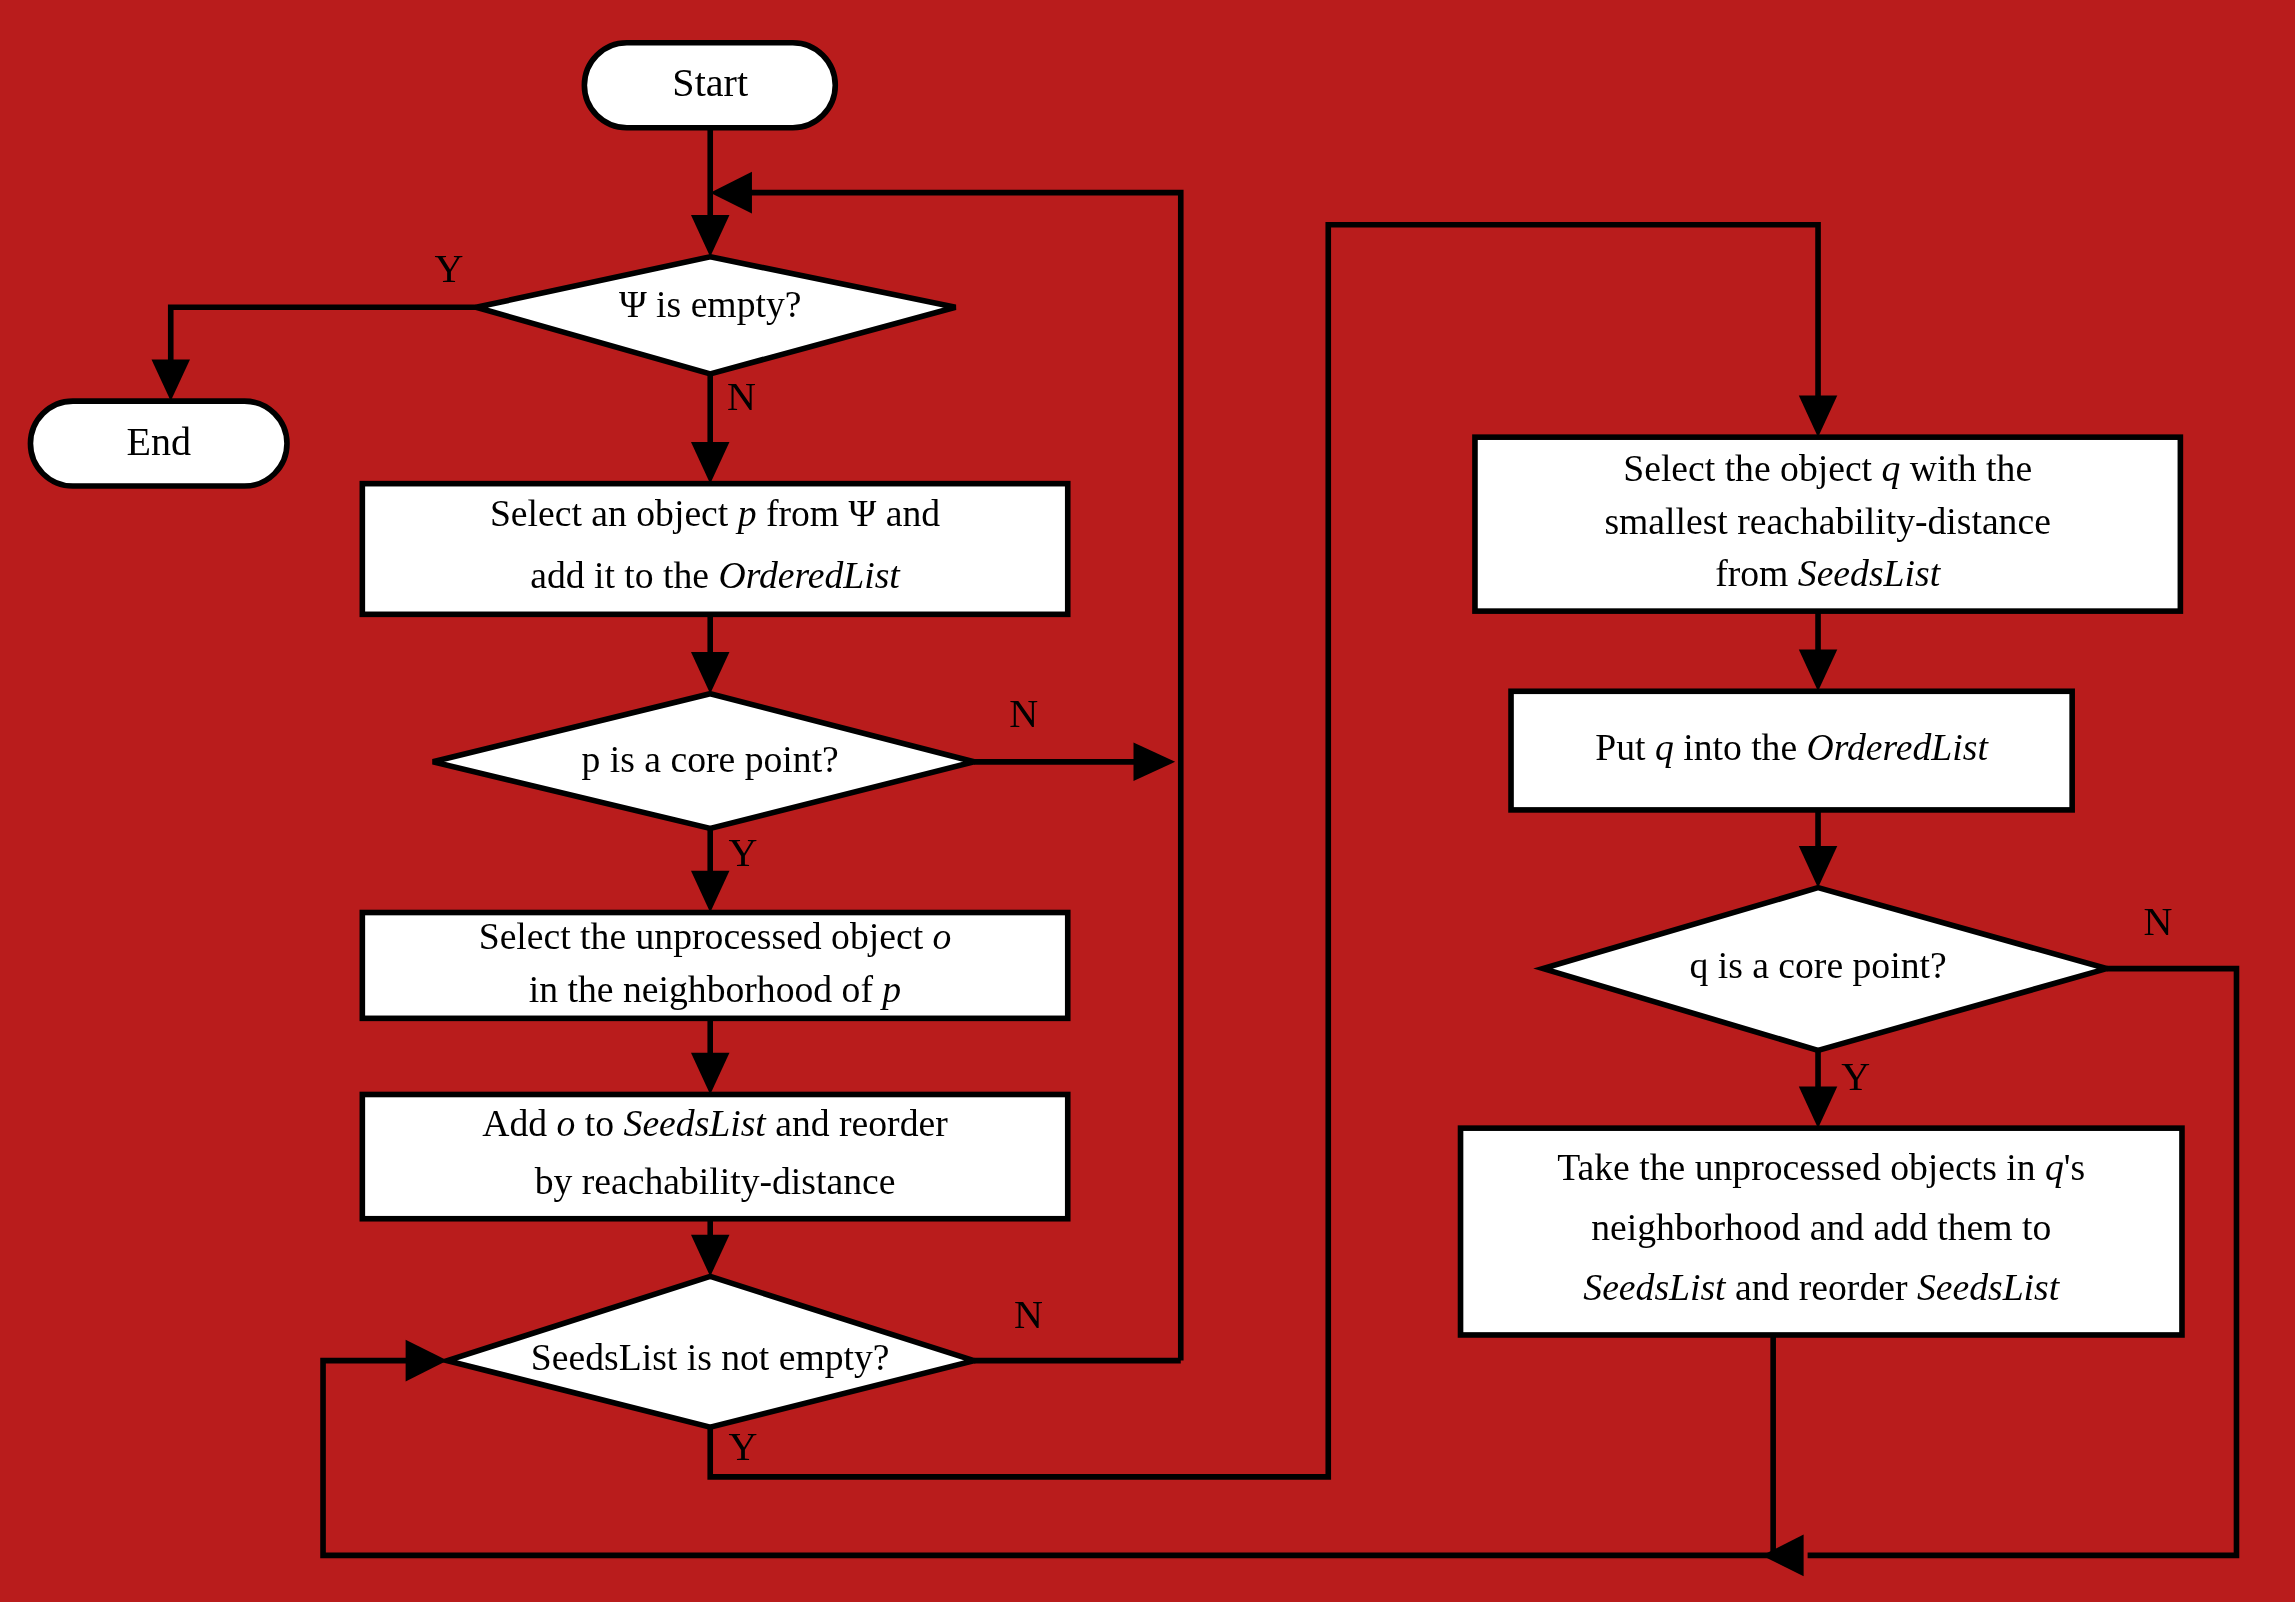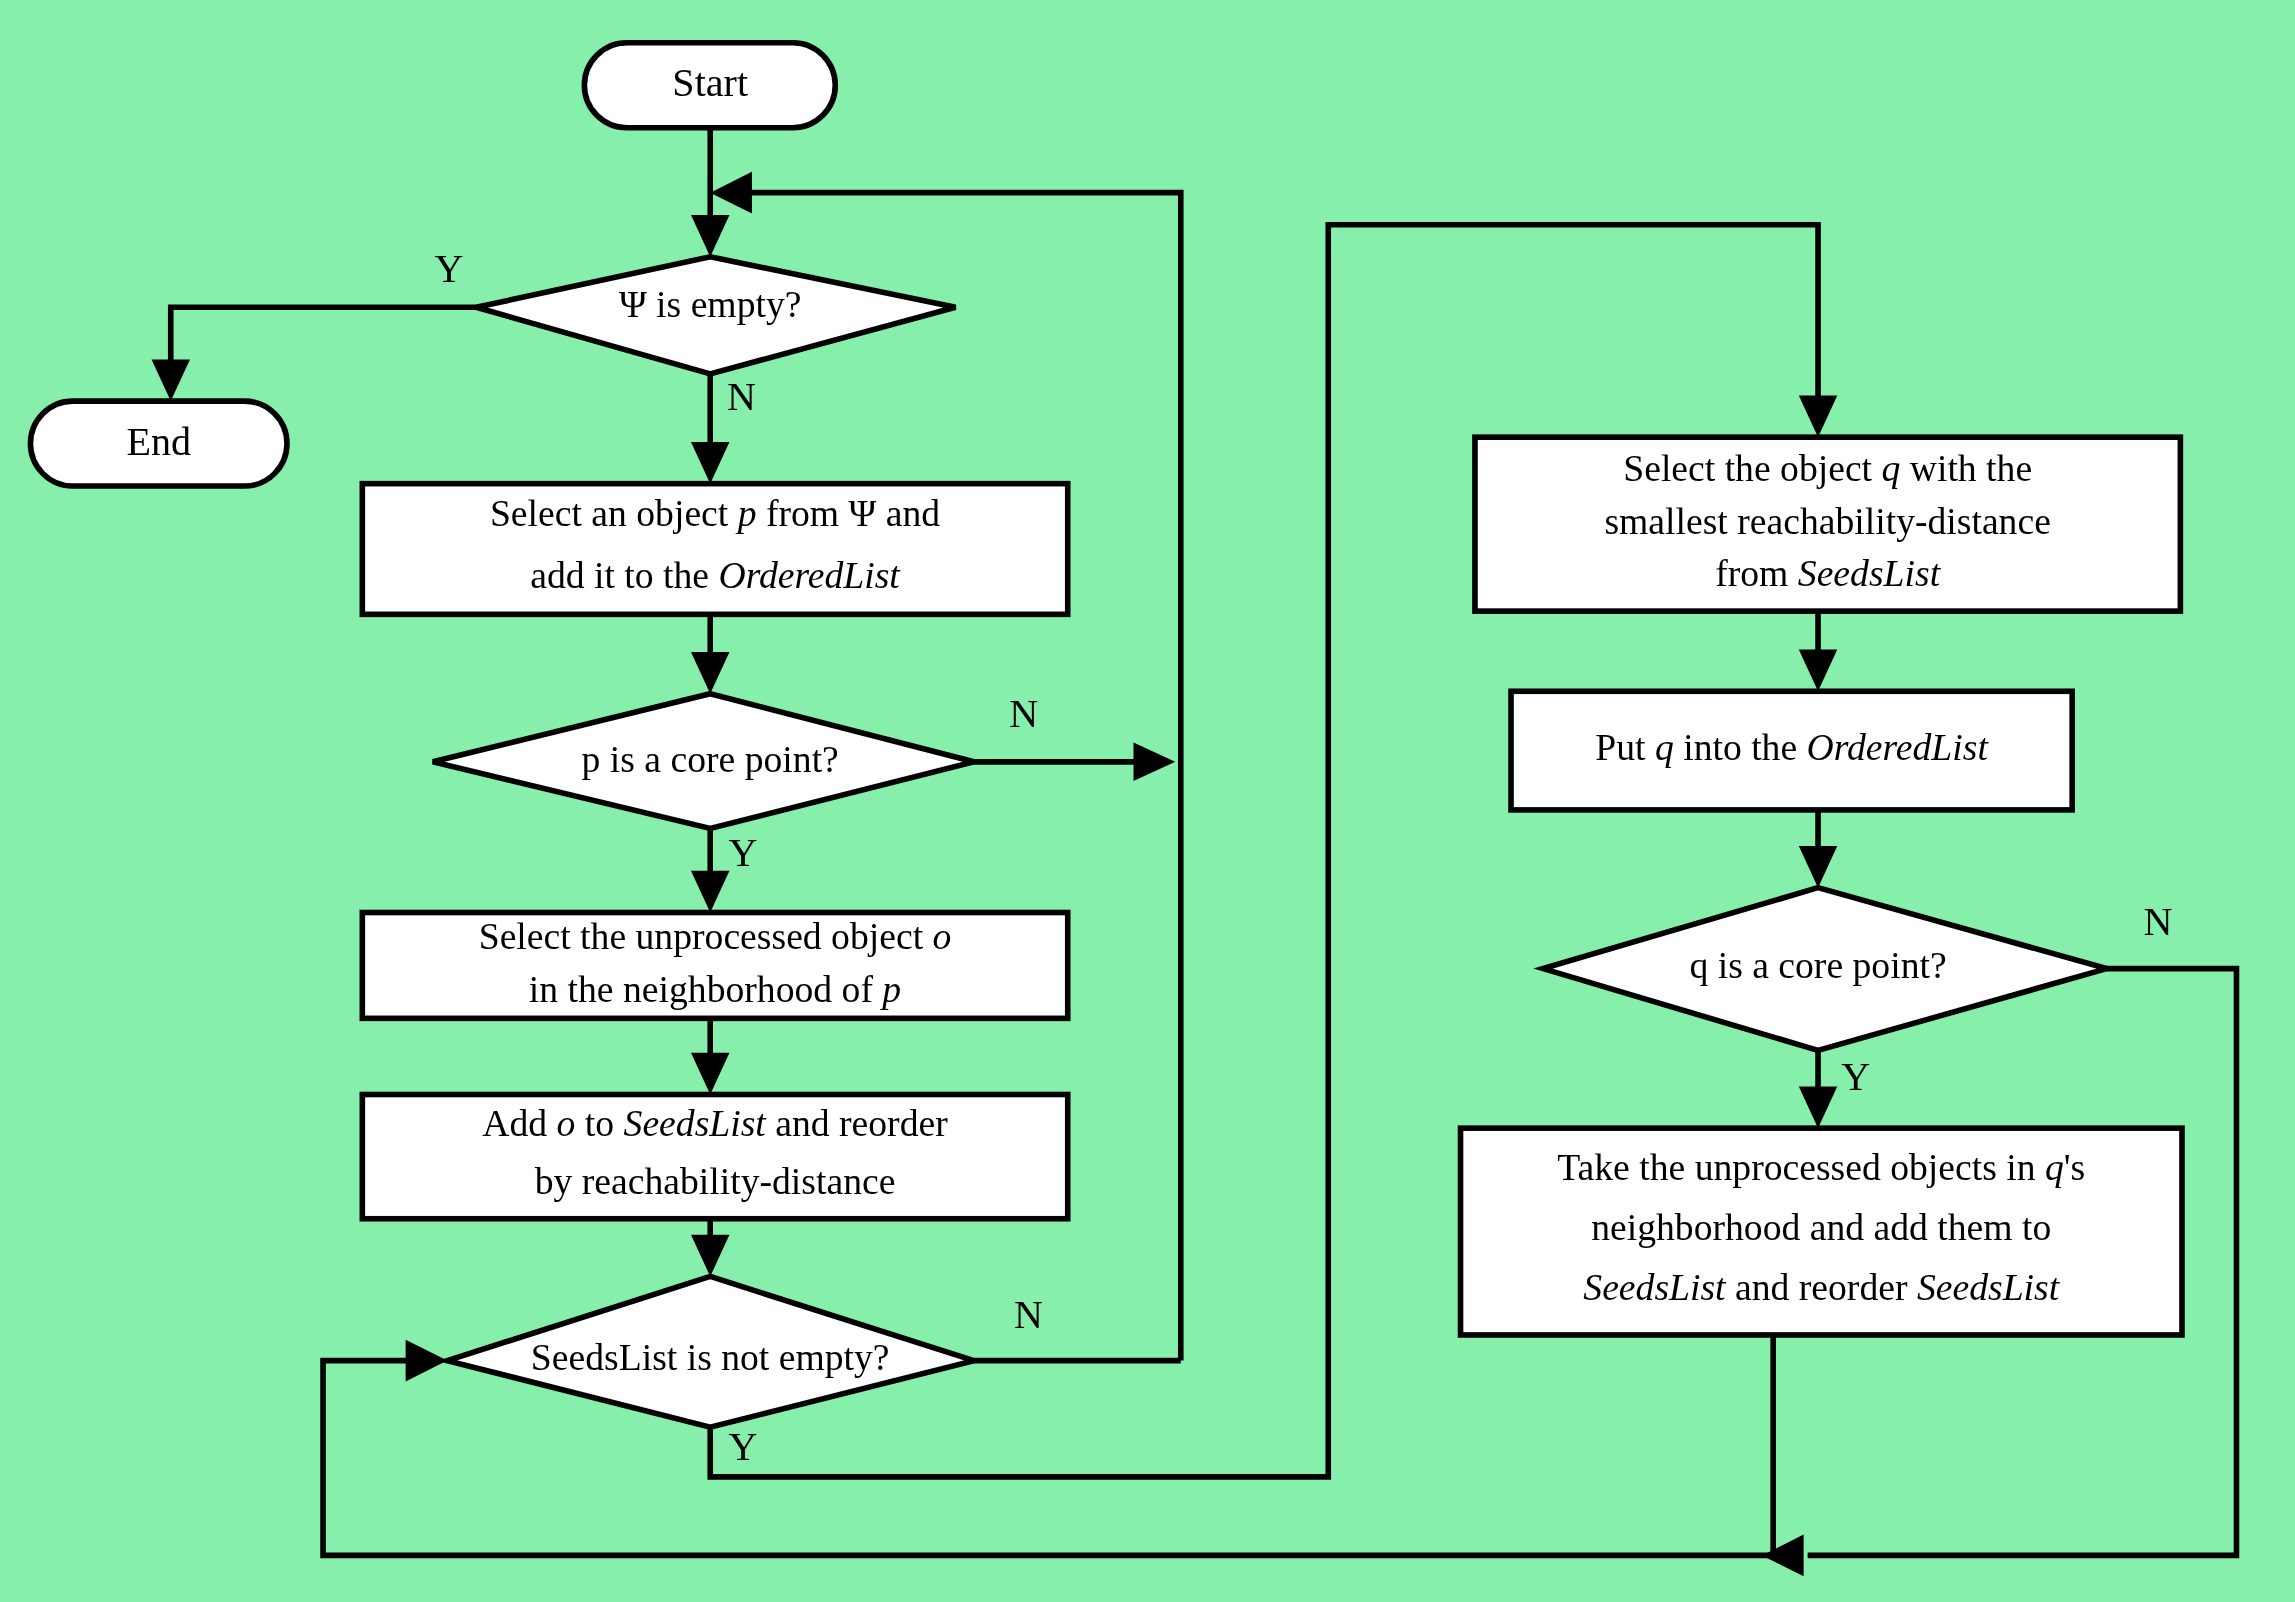--- a/index.html
+++ b/index.html
@@ -1,17 +1,17 @@
 <!DOCTYPE html>
 <html style="font-size:13px"><head>
 <meta charset="utf-8">
 <style>
   html,body{margin:0;padding:0;background:#ffffff;}
   body{width:2295px;height:1603px;overflow:hidden;font-family:"Liberation Serif",serif;}
-  #stage{position:relative;width:2295px;height:1603px;background:#86efac;}
+  #stage{position:relative;width:2295px;height:1603px;background:#b91c1c;}
   svg{display:block;width:2295px;height:1603px;}
   .shape{fill:#ffffff;stroke:#000000;stroke-width:7;stroke-linejoin:miter;}
   .conn{fill:none;stroke:#000000;stroke-width:7;stroke-linecap:butt;stroke-linejoin:miter;}
   .arrowhead{fill:#000000;stroke:none;}
   .txt{font-family:"Liberation Serif",serif;font-size:47px;fill:#000000;text-anchor:middle;dominant-baseline:middle;white-space:pre;}
   .txt tspan.it{font-style:italic;}
   .lbl{font-family:"Liberation Serif",serif;font-size:50px;fill:#000000;text-anchor:middle;dominant-baseline:middle;}
   .term{font-family:"Liberation Serif",serif;font-size:50px;fill:#000000;text-anchor:middle;dominant-baseline:middle;}
   .dec{font-family:"Liberation Serif",serif;font-size:47px;fill:#000000;text-anchor:middle;dominant-baseline:middle;}
 </style>

